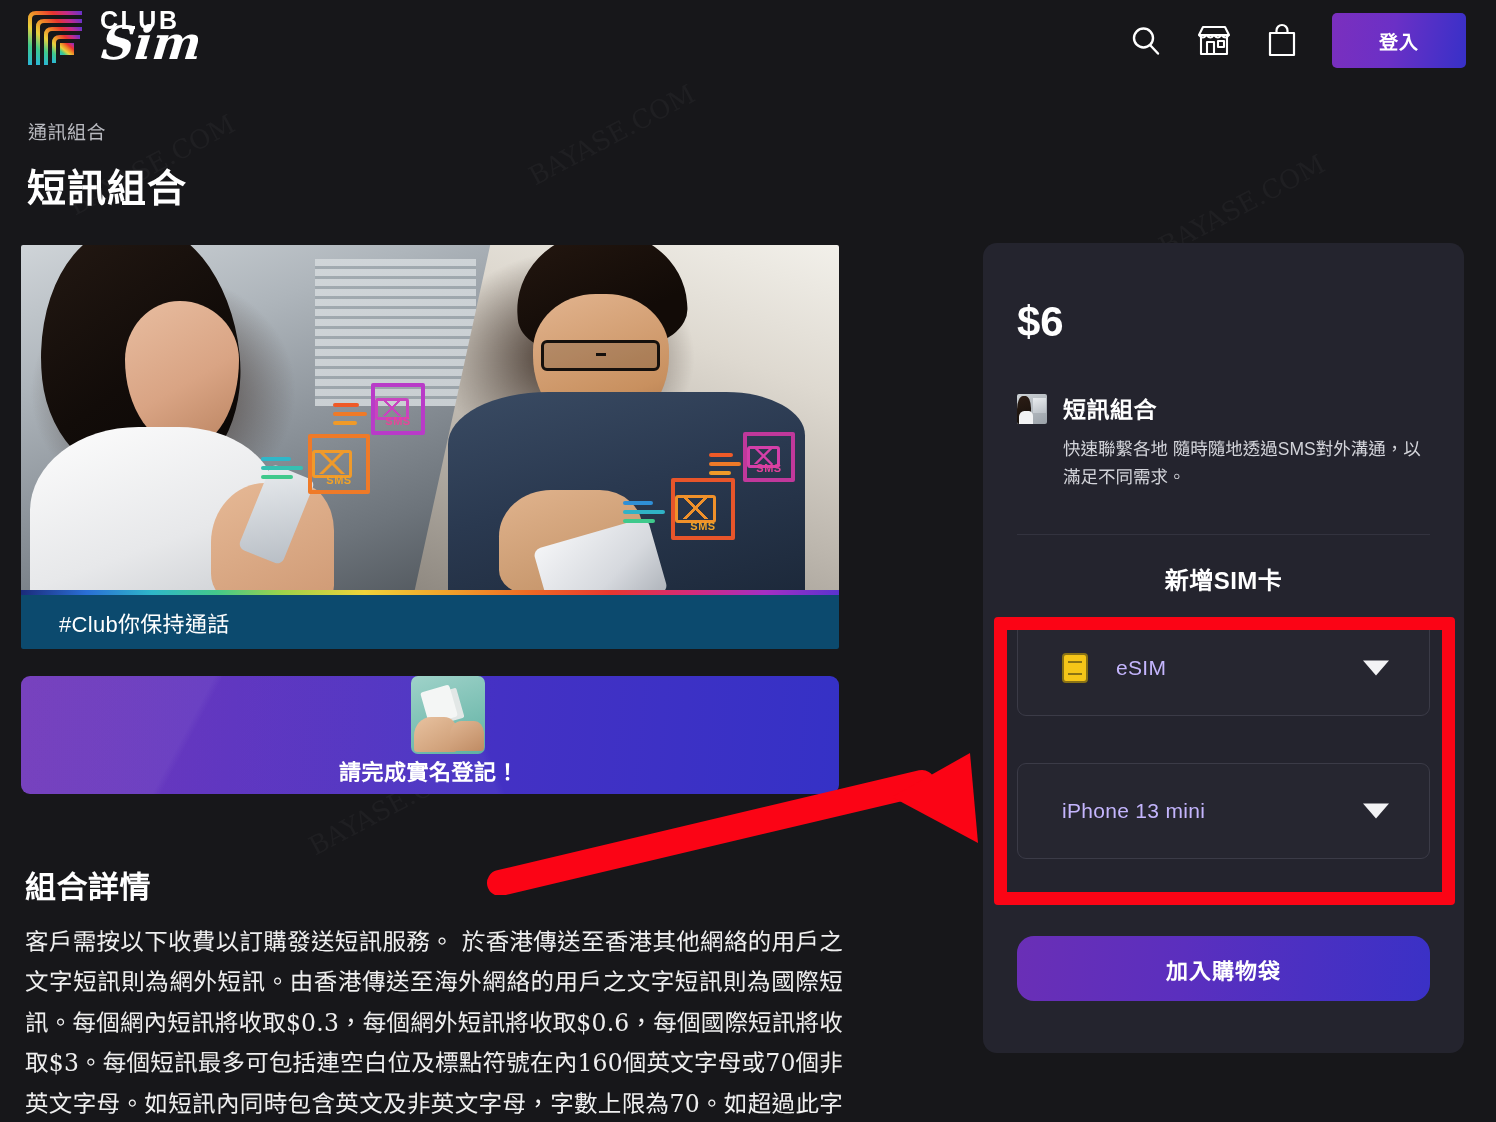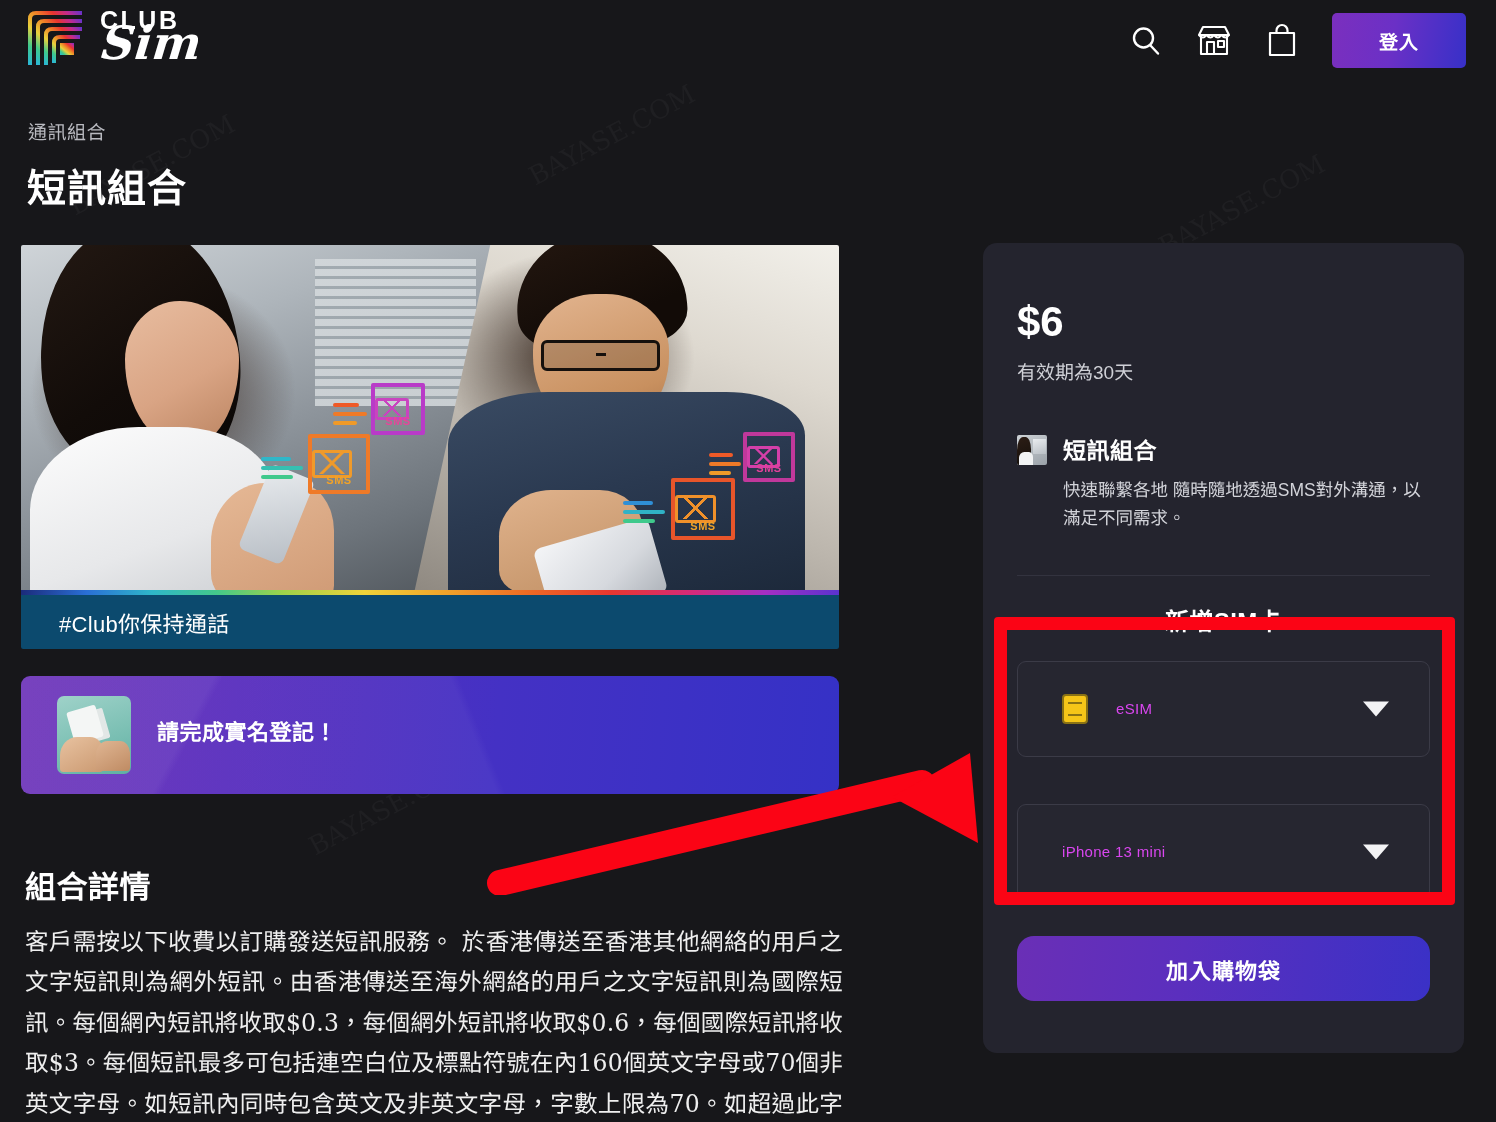--- a/index.html
+++ b/index.html
@@ -194,21 +194,21 @@
   }
 
   .notice {
     position: absolute; left: 21px; top: 676px;
     width: 818px; height: 118px;
     border-radius: 9px; overflow: hidden;
     background:
       linear-gradient(118deg, rgba(255,255,255,.05) 0 22%, rgba(255,255,255,0) 23%),
       linear-gradient(68deg, rgba(255,255,255,.04) 0 55%, rgba(255,255,255,0) 56%),
       linear-gradient(96deg, #6b30b8 0%, #5a2fbe 26%, #4431c4 58%, #3531c6 100%);
-    display: flex; align-items: center;
+    display: flex; align-items: center; flex-direction: column;
   }
   .notice-thumb {
     width: 74px; height: 78px; margin-left: 36px; flex: none;
     border-radius: 7px; overflow: hidden; position: relative;
     background: linear-gradient(160deg, #9fd2c9 0%, #7cc0b4 55%, #5fb0a3 100%);
   }
   .notice-thumb .card {
     position: absolute; left: 18%; top: 16%; width: 40%; height: 42%;
     background: #f4f6f5; border-radius: 3px; transform: rotate(-16deg);
     box-shadow: 7px 4px 0 -1px #e2e7e6;
@@ -294,21 +294,21 @@
   .select-box + .select-box { margin-top: 47px; }
   .sim-chip {
     margin-left: 44px; width: 26px; height: 30px; flex: none; position: relative;
     border-radius: 4px; background: #f5c518; border: 2px solid #8a7214;
   }
   .sim-chip:before {
     content: ""; position: absolute; left: 4px; top: 6px; right: 4px; bottom: 6px;
     border-top: 2px solid #8a7214; border-bottom: 2px solid #8a7214;
   }
   .select-label {
-    margin-left: 28px; font-size: 15px; color: #d946ef; letter-spacing: .3px;
+    margin-left: 28px; font-size: 21px; color: #c4b5fd; letter-spacing: .3px;
   }
   .select-box.no-icon .select-label { margin-left: 44px; }
   .caret {
     position: absolute; right: 40px; top: 50%; transform: translateY(-50%);
     width: 0; height: 0;
     border-left: 13px solid transparent; border-right: 13px solid transparent;
     border-top: 15px solid #f3f3f5;
   }
   .cart-btn {
     position: absolute; left: 34px; top: 693px; width: 413px; height: 65px;
@@ -487,21 +487,20 @@
       <div class="notice-title">請完成實名登記！</div>
     </div>
   </div>
 
   <div class="details-title">組合詳情</div>
   <div class="details-body">客戶需按以下收費以訂購發送短訊服務。 於香港傳送至香港其他網絡的用戶之文字短訊則為網外短訊。由香港傳送至海外網絡的用戶之文字短訊則為國際短訊。每個網內短訊將收取$0.3，每個網外短訊將收取$0.6，每個國際短訊將收取$3。每個短訊最多可包括連空白位及標點符號在內160個英文字母或70個非英文字母。如短訊內同時包含英文及非英文字母，字數上限為70。如超過此字數上限，您的短訊將被分拆為幾個短訊發送，每個短訊均需收費。</div>
 
   <div class="panel">
     <div class="panel-top">
       <div class="price">$6</div>
-      <div class="price-sub">有效期為30天</div>
 
       <div class="prod-row">
         <div class="prod-thumb">
           <div class="a"></div>
             <div class="c"></div>
             <div class="b"></div>
         </div>
         <div class="prod-info">
           <div class="prod-name">短訊組合</div>
           <div class="prod-desc">快速聯繫各地 隨時隨地透過SMS對外溝通，以滿足不同需求。</div>

